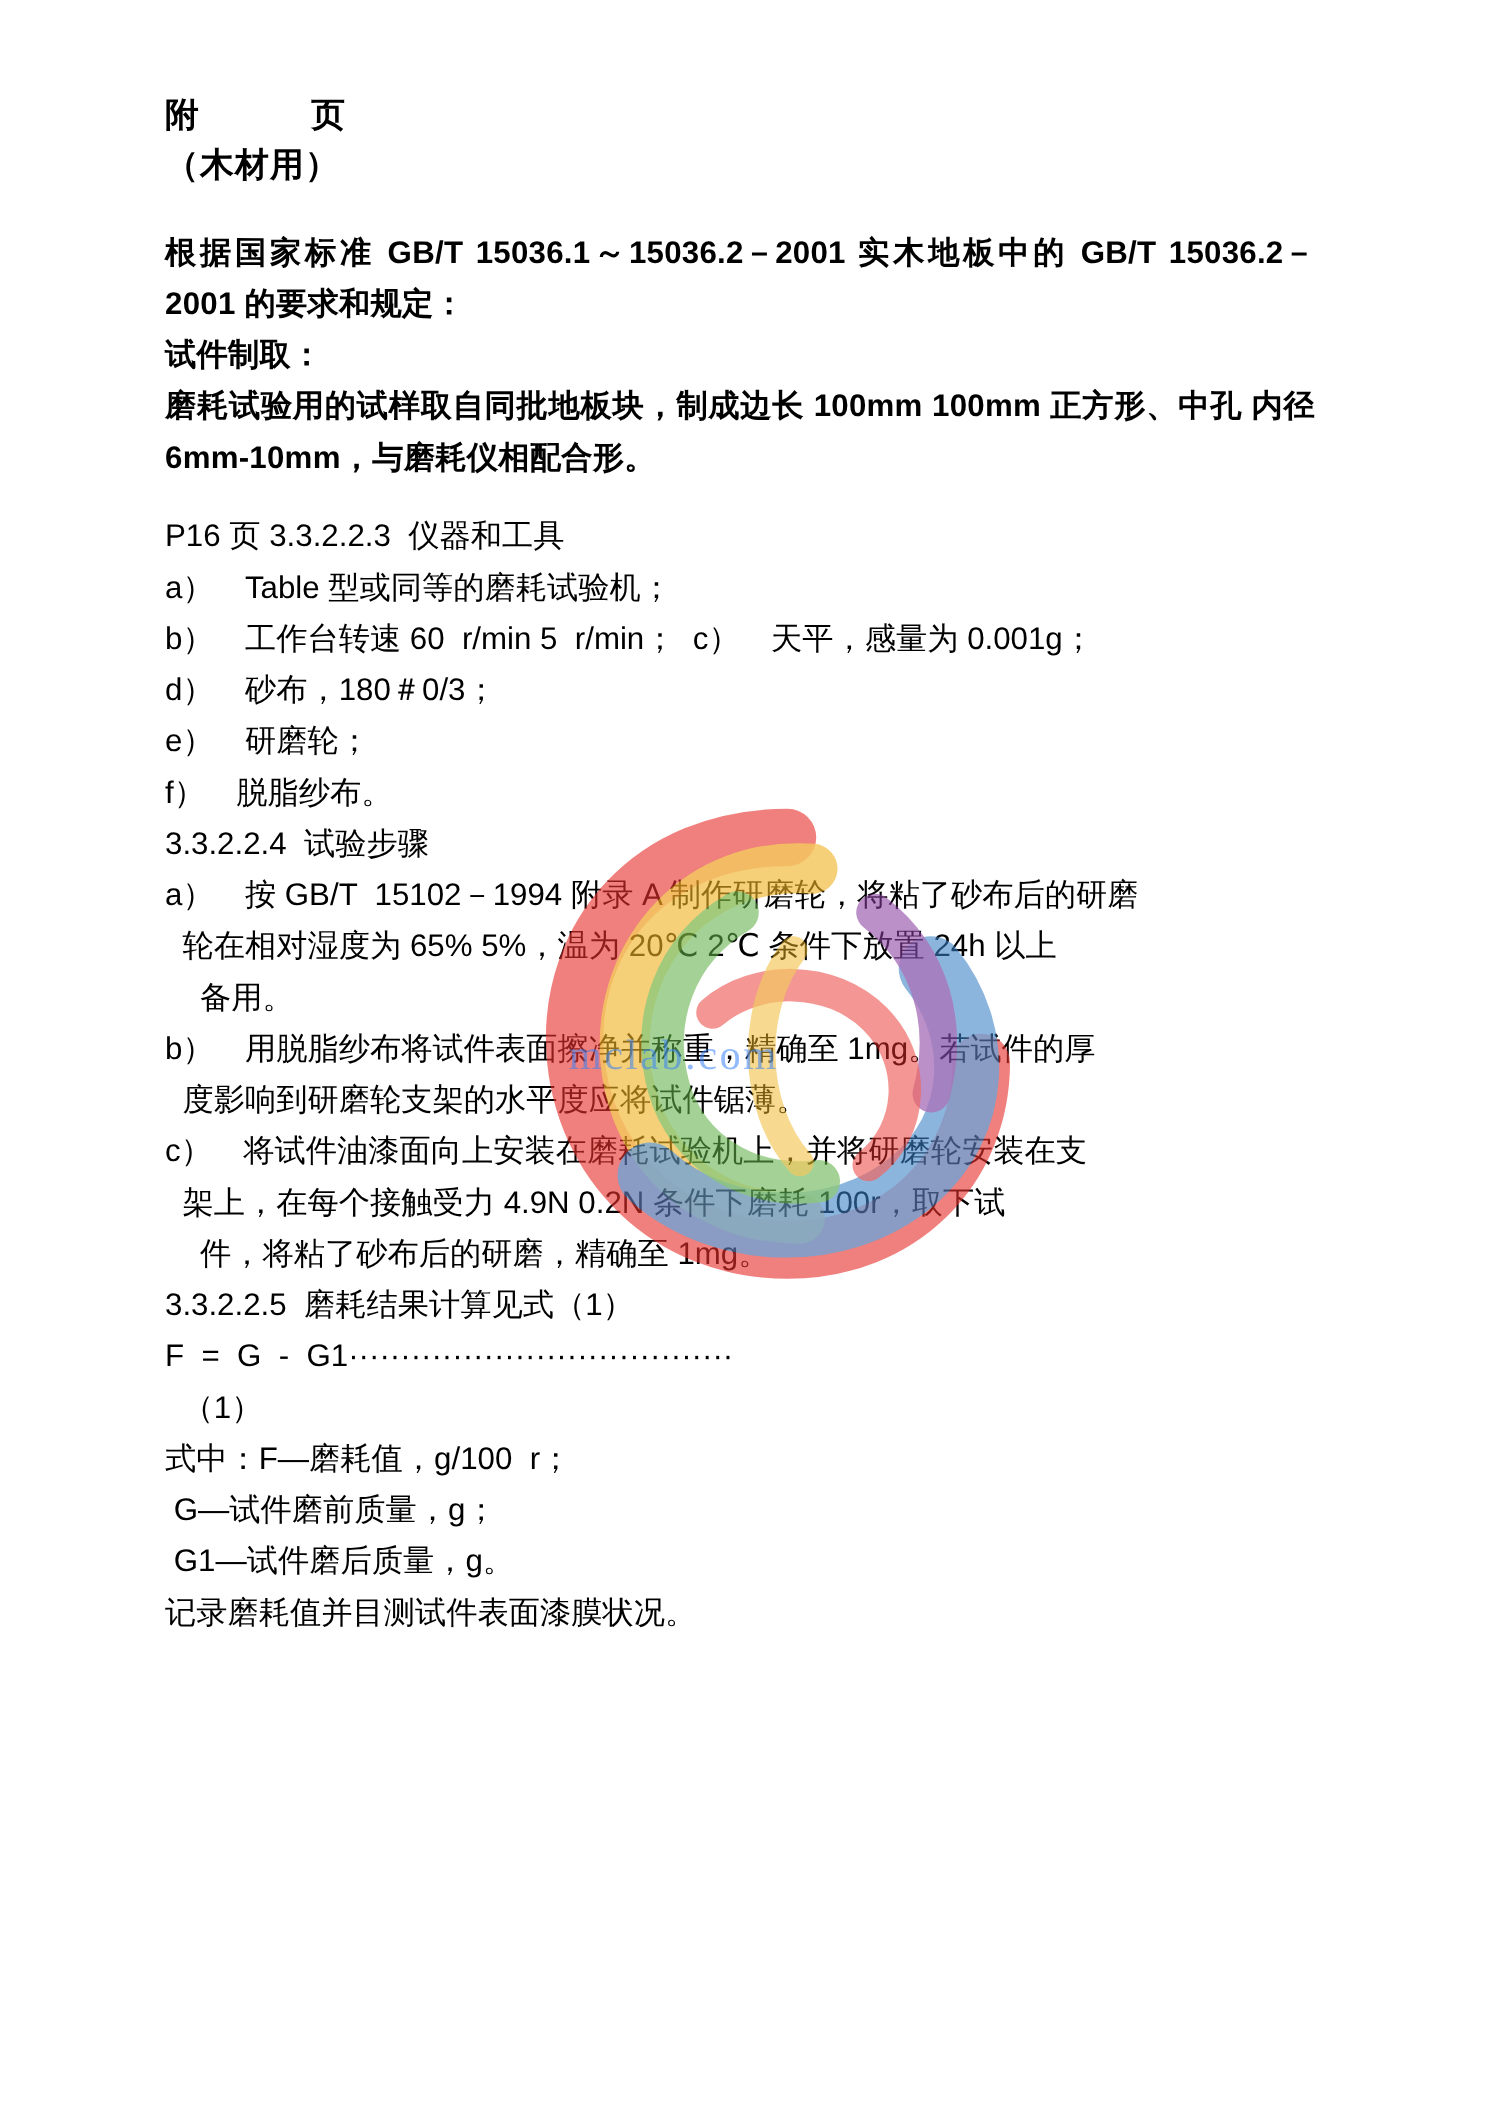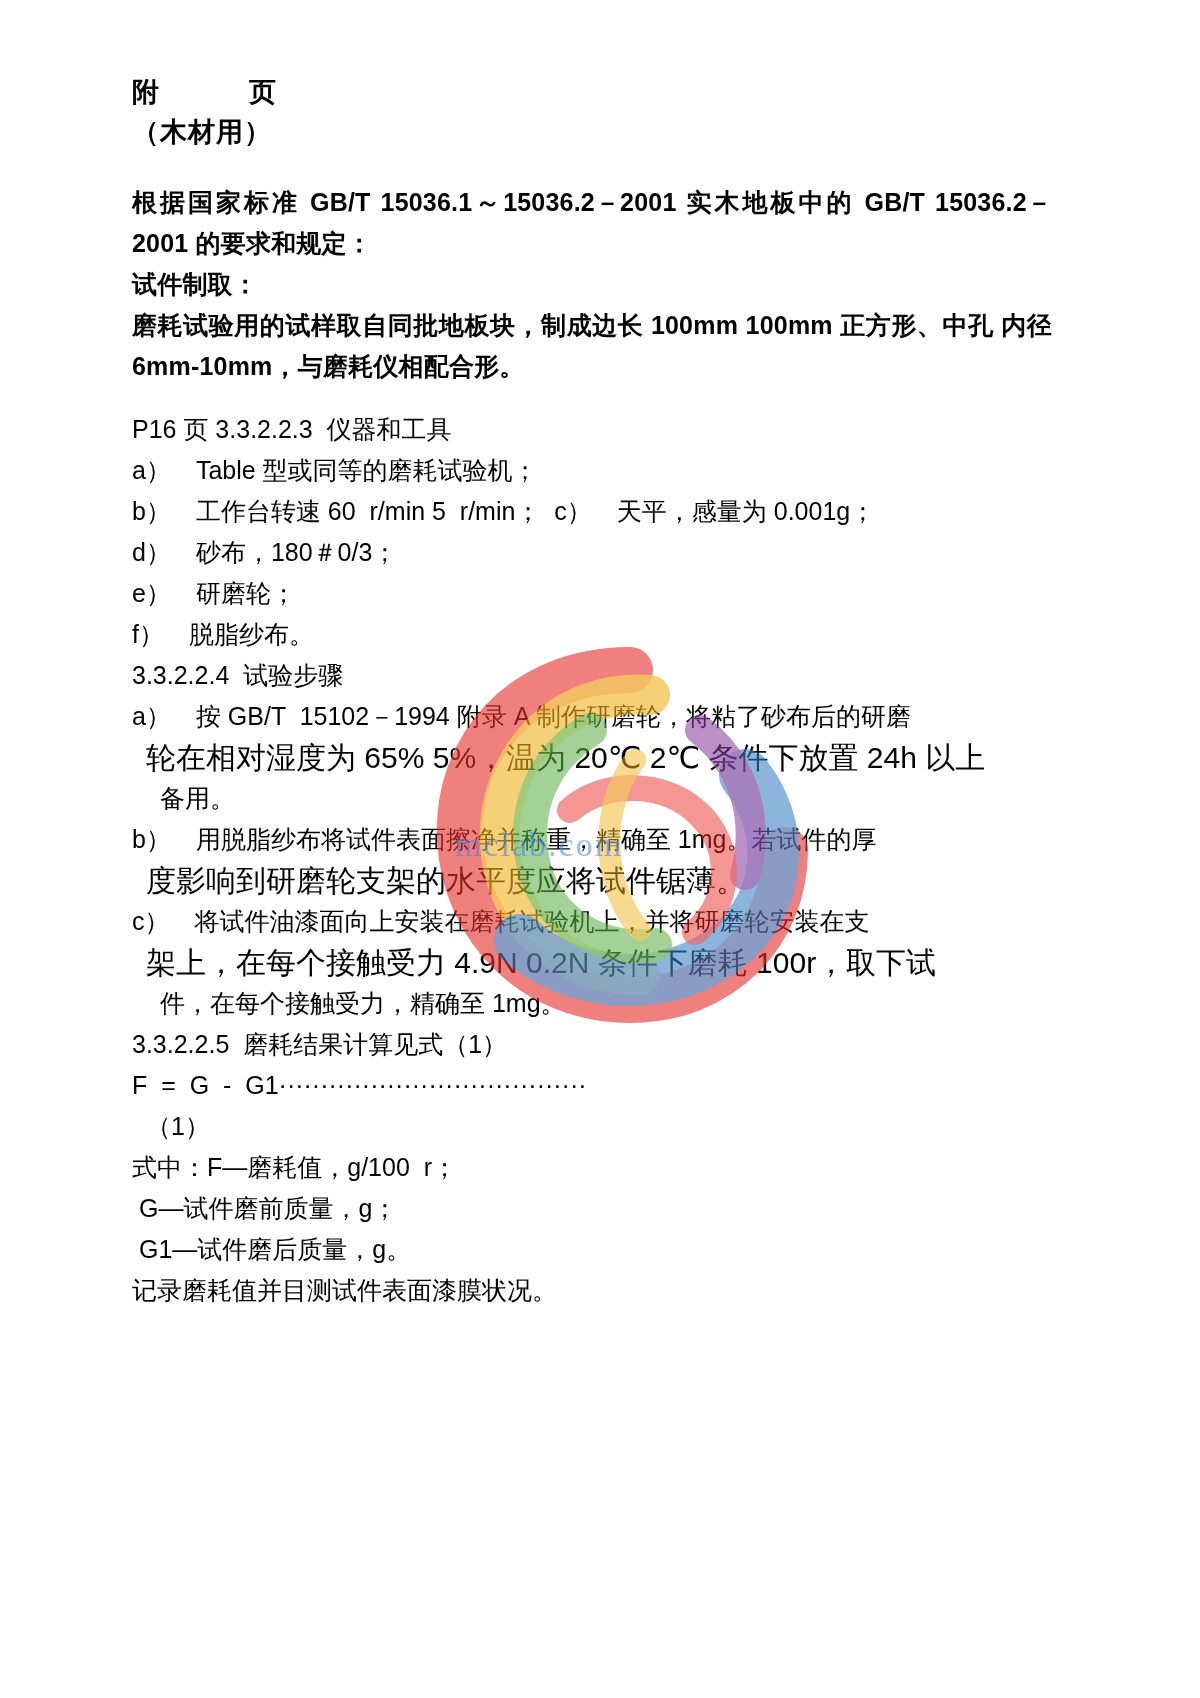--- a/index.html
+++ b/index.html
@@ -48,21 +48,21 @@
     text-align: justify;
     font-weight: bold;
   }
   .list-line {
     font-size: 25px;
     line-height: 41px;
     margin: 0;
     white-space: pre-wrap;
   }
   .sub-line {
-    font-size: 30px;
+    font-size: 25px;
     line-height: 41px;
     margin: 0;
     padding-left: 14px;
     white-space: pre-wrap;
   }
   .sub-line2 {
     font-size: 25px;
     line-height: 41px;
     margin: 0;
     padding-left: 28px;
@@ -133,21 +133,21 @@
 
     <div class="list-line">a）　按 GB/T  15102－1994 附录 A 制作研磨轮，将粘了砂布后的研磨</div>
     <div class="sub-line">轮在相对湿度为 65% 5%，温为 20℃ 2℃ 条件下放置 24h 以上</div>
     <div class="sub-line2">备用。</div>
 
     <div class="list-line">b）　用脱脂纱布将试件表面擦净并称重，精确至 1mg。若试件的厚</div>
     <div class="sub-line">度影响到研磨轮支架的水平度应将试件锯薄。</div>
 
     <div class="list-line">c）　将试件油漆面向上安装在磨耗试验机上，并将研磨轮安装在支</div>
     <div class="sub-line">架上，在每个接触受力 4.9N 0.2N 条件下磨耗 100r，取下试</div>
-    <div class="sub-line2">件，在每个接触受力，精确至 1mg。</div>
+    <div class="sub-line2">件，将粘了砂布后的研磨，精确至 1mg。</div>
 
     <div class="list-line">3.3.2.2.5  磨耗结果计算见式（1）</div>
     <div class="formula">F  =  G  -  G1·····································</div>
     <div class="para-indent">（1）</div>
 
     <div class="formula">式中：F—磨耗值，g/100  r；</div>
     <div class="formula"> G—试件磨前质量，g；</div>
     <div class="formula"> G1—试件磨后质量，g。</div>
 
     <div class="formula">记录磨耗值并目测试件表面漆膜状况。</div>

